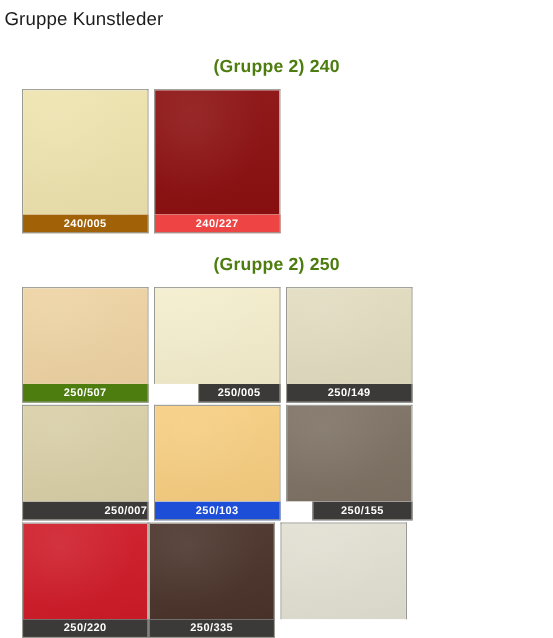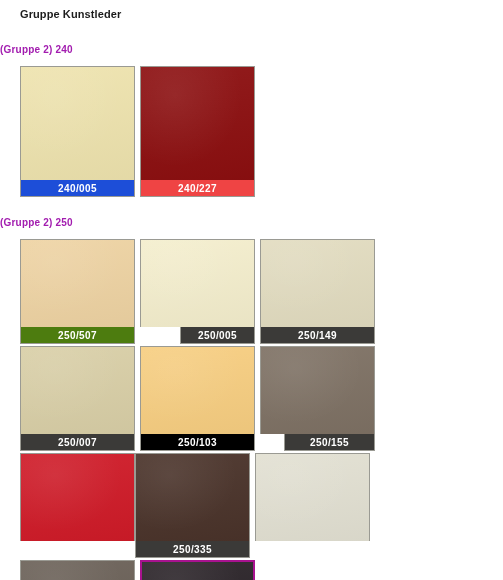--- a/index.html
+++ b/index.html
@@ -11,36 +11,36 @@
   body {
     width: 503px;
     height: 580px;
     font-family: "Liberation Sans", sans-serif;
     color: #1a1a1a;
     overflow: hidden;
     position: relative;
   }
 
   .page-title {
-    font-size: 11px;
-    font-weight: bold;
+    font-size: 17px;
+    font-weight: normal;
     color: #1c1c1c;
-    padding: 8px 0 0 20px;
+    padding: 8px 0 0 4px;
     letter-spacing: 0.1px;
   }
 
   .section {
     margin-top: 0;
   }
 
   .section-heading {
-    text-align: left;
-    font-size: 10px;
+    text-align: center;
+    font-size: 16px;
     font-weight: bold;
-    color: #a21caf;
+    color: #4d7c0f;
     letter-spacing: 0.2px;
   }
 
   .swatch-grid {
     display: flex;
     flex-wrap: wrap;
     padding: 0 19px 0 20px;
   }
 
   .swatch-cell {
@@ -103,21 +103,21 @@
   <div class="page-title">Gruppe Kunstleder</div>
 
   <div id="sections-root">
       <div class="section" style="margin-top: 24px;">
         <div class="section-heading">(Gruppe 2) 240</div>
         <div class="swatch-grid" style="margin-top: 11px;">
           <div class="swatch-cell">
             <div class="swatch" style="height: 114px;">
               <div class="swatch-color" style="background: rgb(238, 227, 174);"></div>
             </div>
-            <div class="swatch-label" style="background: #1d4ed8;">240/005</div>
+            <div class="swatch-label" style="background: #a16207;">240/005</div>
           </div>
           <div class="swatch-cell">
             <div class="swatch" style="height: 114px;">
               <div class="swatch-color" style="background: rgb(140, 15, 16);"></div>
             </div>
             <div class="swatch-label" style="background: #ef4444;">240/227</div>
           </div>
         </div>
       </div>
       <div class="section" style="margin-top: 18px;">
@@ -138,38 +138,39 @@
           <div class="swatch-cell last-col">
             <div class="swatch" style="height: 88px;">
               <div class="swatch-color" style="background: rgb(226, 220, 192);"></div>
             </div>
             <div class="swatch-label" style="background: rgb(59, 58, 56);">250/149</div>
           </div>
           <div class="swatch-cell">
             <div class="swatch" style="height: 88px;">
               <div class="swatch-color" style="background: rgb(217, 207, 167);"></div>
             </div>
-            <div class="swatch-label" style="background: rgb(59, 58, 56);">250/007</div>
+            <div class="swatch-label" style="background: rgb(59, 58, 56); text-align: right;">250/007</div>
           </div>
           <div class="swatch-cell">
             <div class="swatch" style="height: 88px;">
               <div class="swatch-color" style="background: rgb(247, 206, 129);"></div>
             </div>
-            <div class="swatch-label" style="background: #000000;">250/103</div>
+            <div class="swatch-label" style="background: #1d4ed8;">250/103</div>
           </div>
           <div class="swatch-cell">
             <div class="swatch" style="height: 88px;">
               <div class="swatch-color" style="background: rgb(126, 113, 100);"></div>
             </div>
             <div class="swatch-label" style="background: rgb(59, 58, 56); margin-left: 24px;">250/155</div>
           </div>
           <div class="swatch-cell last-col">
             <div class="swatch" style="height: 88px;">
               <div class="swatch-color" style="background: rgb(207, 27, 40);"></div>
             </div>
+            <div class="swatch-label" style="background: rgb(59, 58, 56);">250/220</div>
           </div>
           <div class="swatch-cell">
             <div class="swatch" style="height: 88px;">
               <div class="swatch-color" style="background: rgb(74, 51, 42);"></div>
             </div>
             <div class="swatch-label" style="background: rgb(59, 58, 56);">250/335</div>
           </div>
           <div class="swatch-cell">
             <div class="swatch" style="height: 88px;">
               <div class="swatch-color" style="background: rgb(226, 224, 210);"></div>

